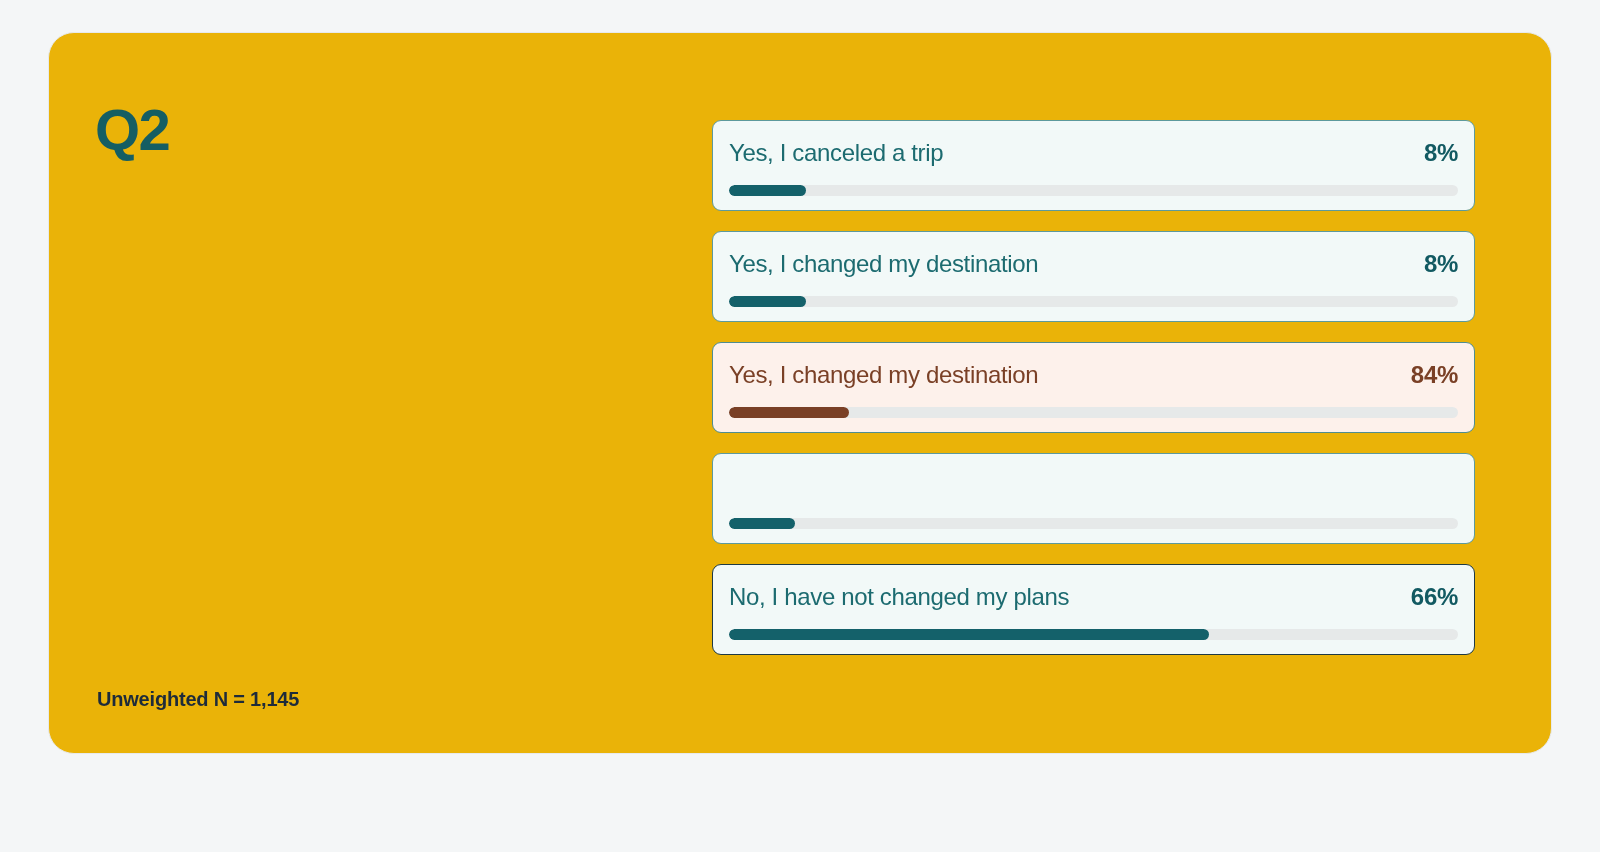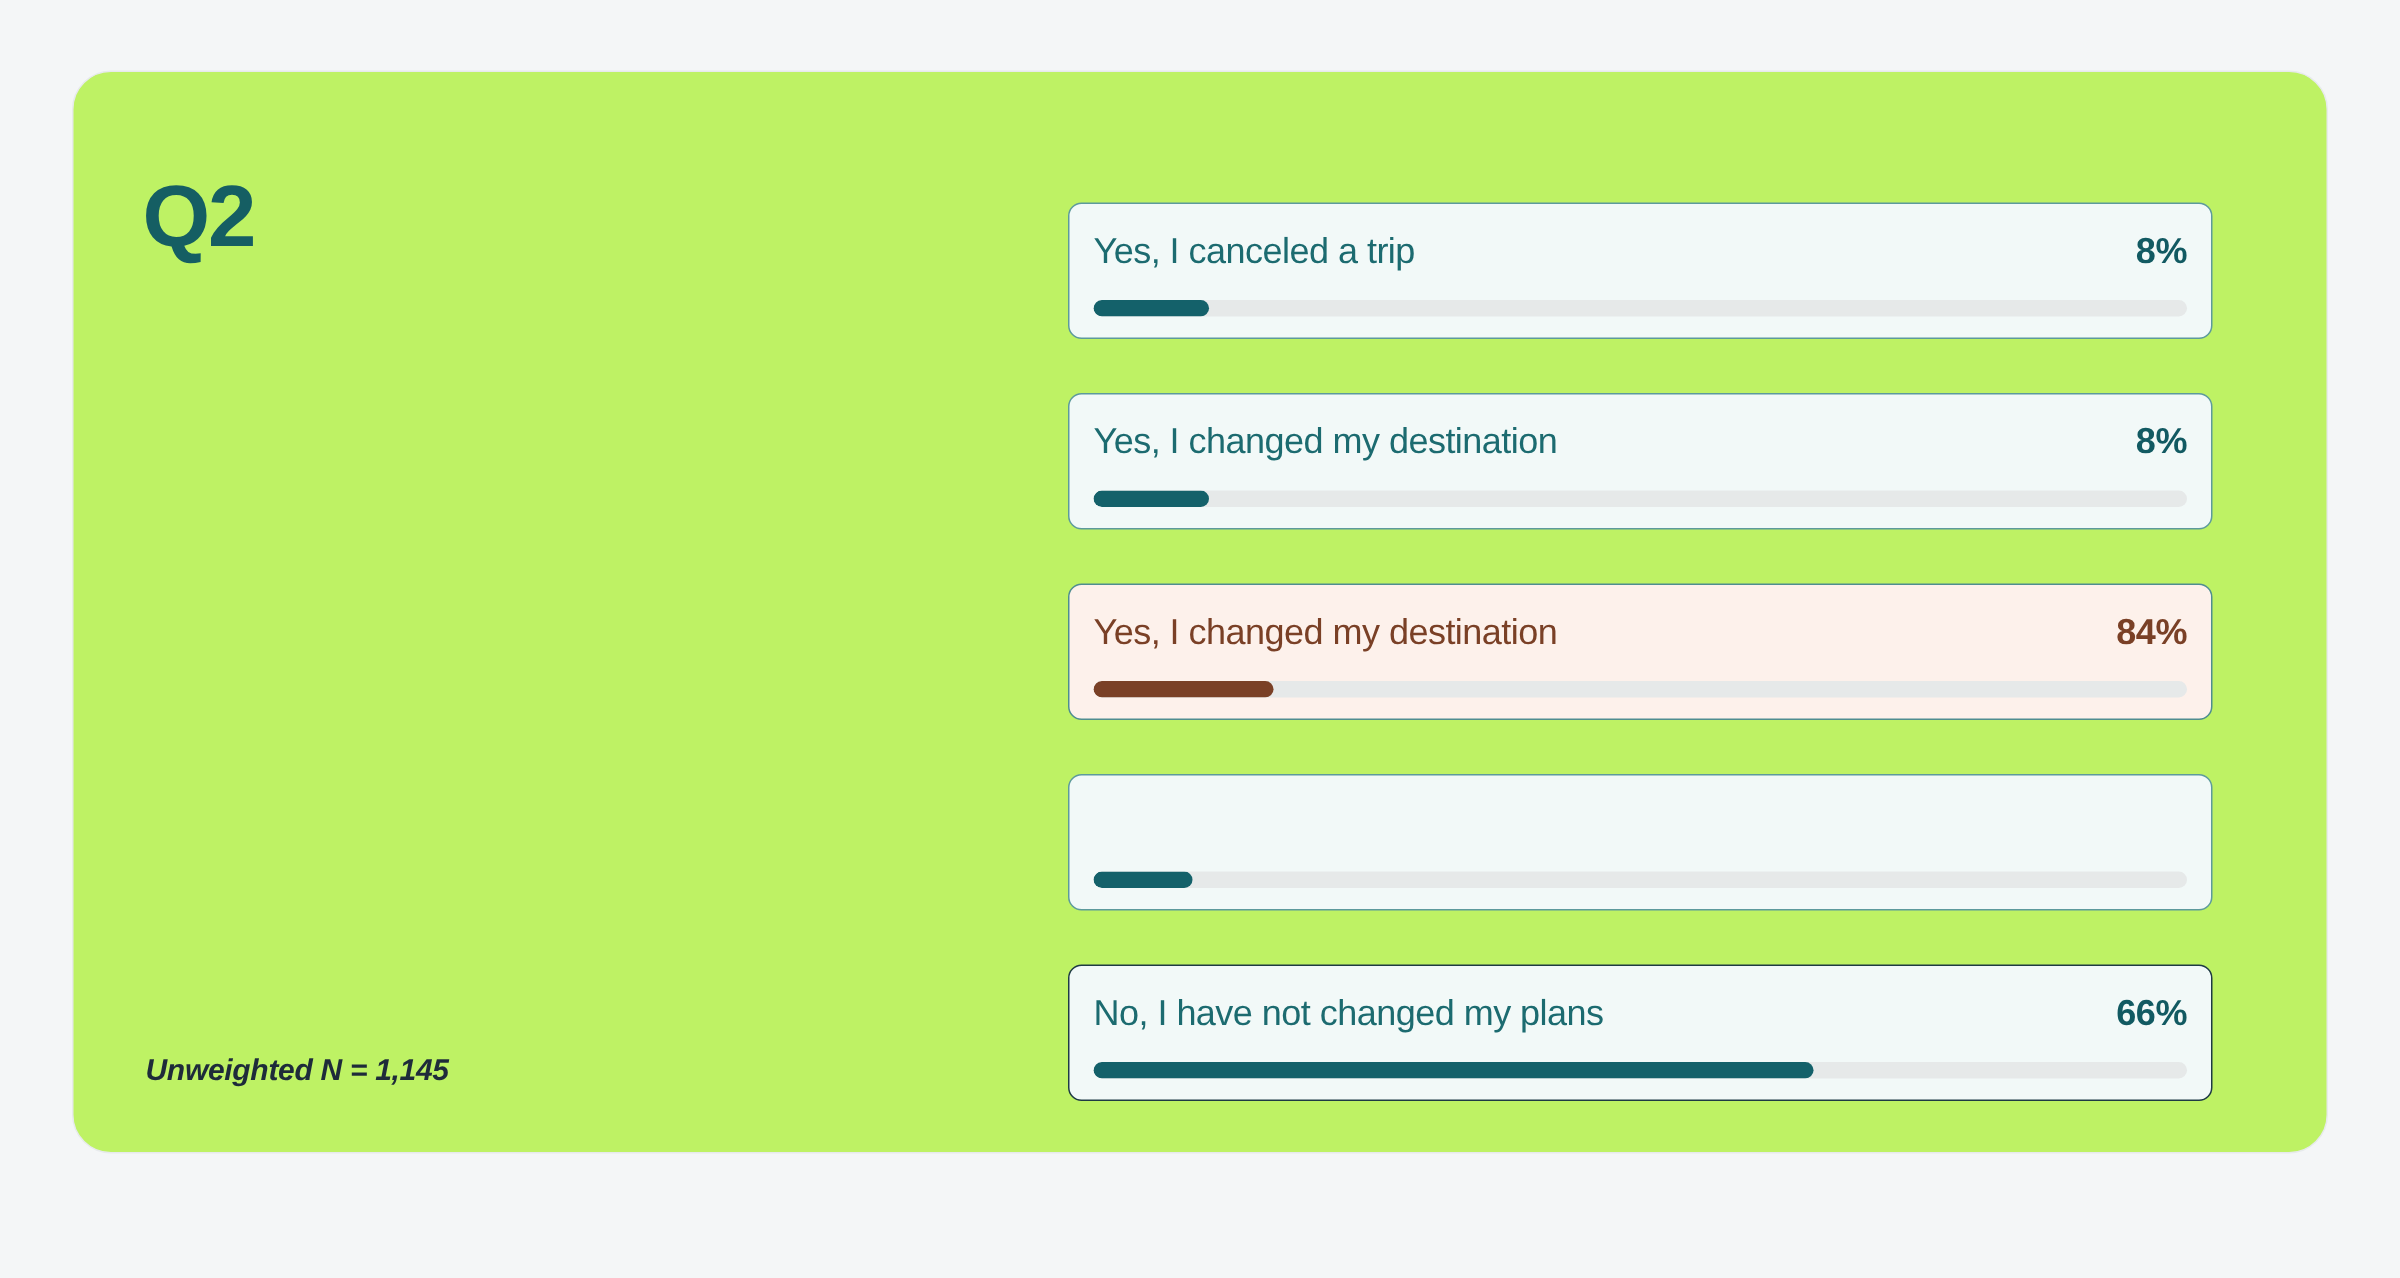--- a/index.html
+++ b/index.html
@@ -12,24 +12,24 @@
 
   body {
     background: #f4f6f7;
     font-family: "Liberation Sans", sans-serif;
     -webkit-font-smoothing: antialiased;
   }
 
   #card {
     position: absolute;
     left: 48px;
-    top: 47px;
+    top: 32px;
     width: 1504px;
     height: 722px;
-    background: #bef264;
+    background: #eab308;
     border: 1px solid #e7eaec;
     border-radius: 26px;
   }
 
   
   #left-col {
     position: absolute;
     left: 46px;
     top: 30px;
     width: 630px;
@@ -61,32 +61,31 @@
   }
 
   #sample-size {
     position: absolute;
     left: 2px;
     top: 625px;
     font-size: 20px;
     font-weight: 700;
     letter-spacing: -0.2px;
     color: #1e2b3a;
-    font-style: italic;
   }
 
   
   #answers {
     position: absolute;
     left: 663px;
     top: 87px;
     width: 763px;
     display: flex;
     flex-direction: column;
-    gap: 36px;
+    gap: 20px;
   }
 
   .answer-row {
     position: relative;
     height: 91px;
     border: 1.5px solid #5d9a9c;
     border-radius: 9px;
     background: #f2f9f8;
     padding: 0 16px;
   }

